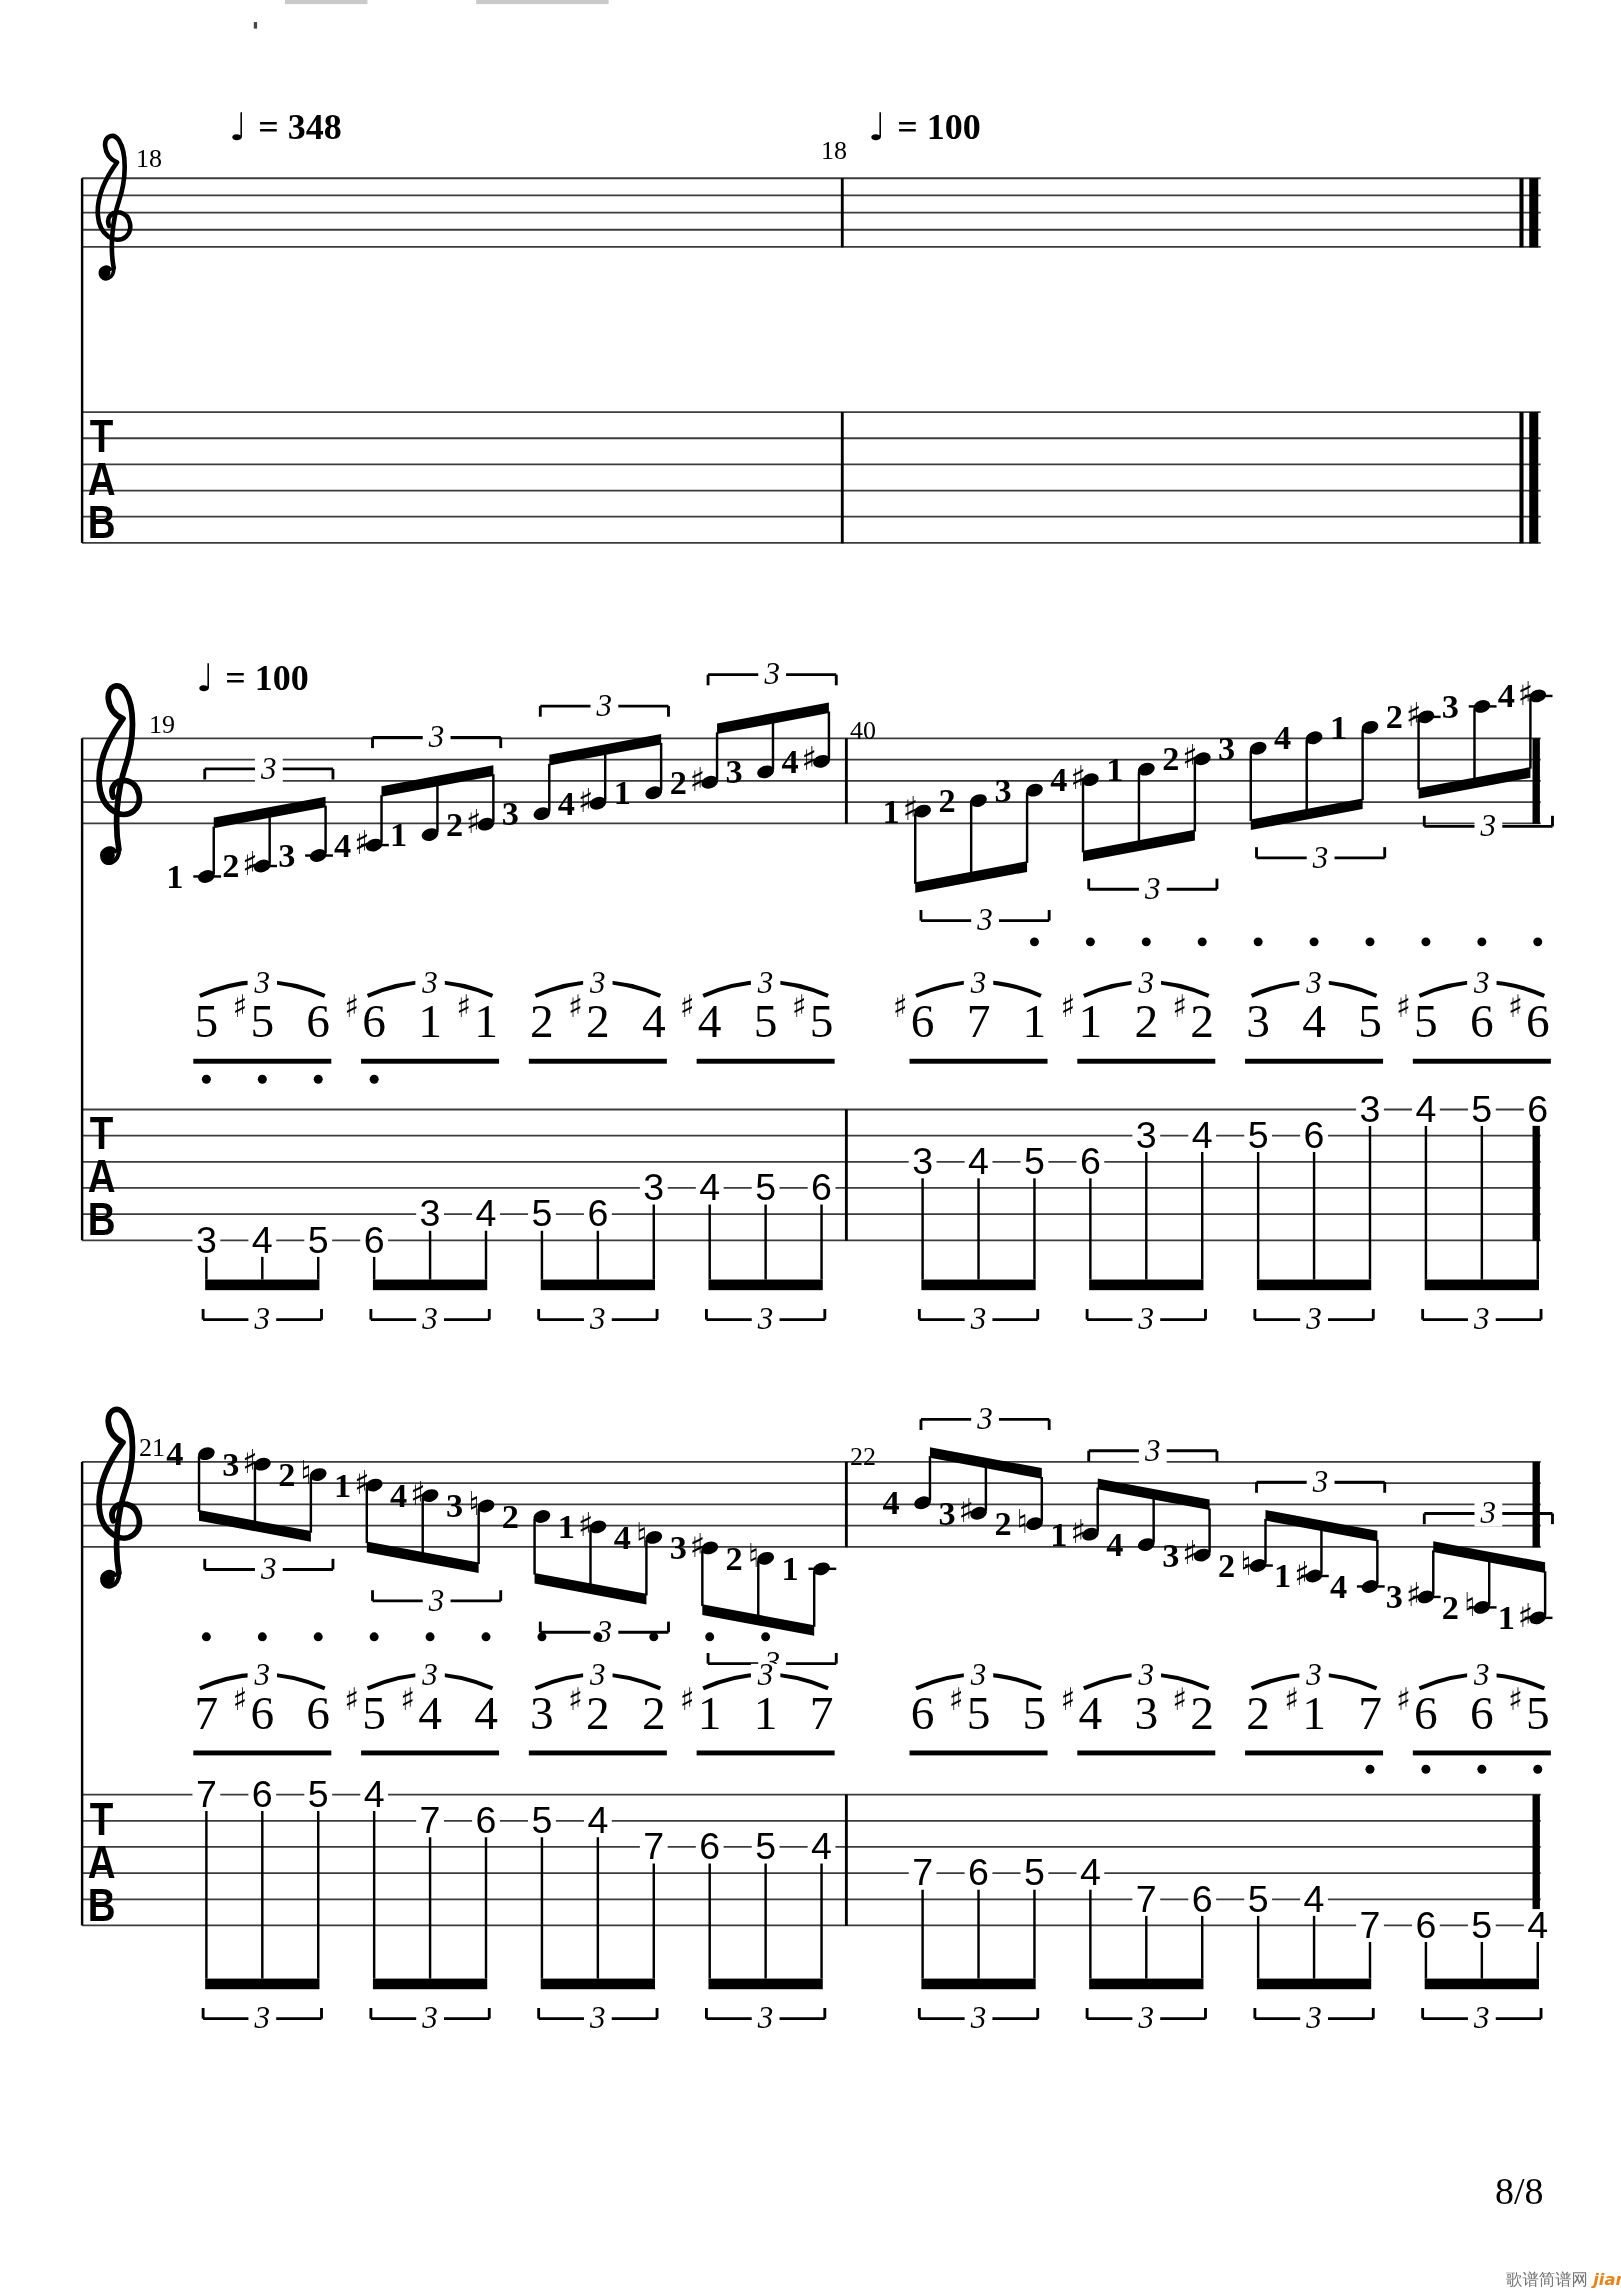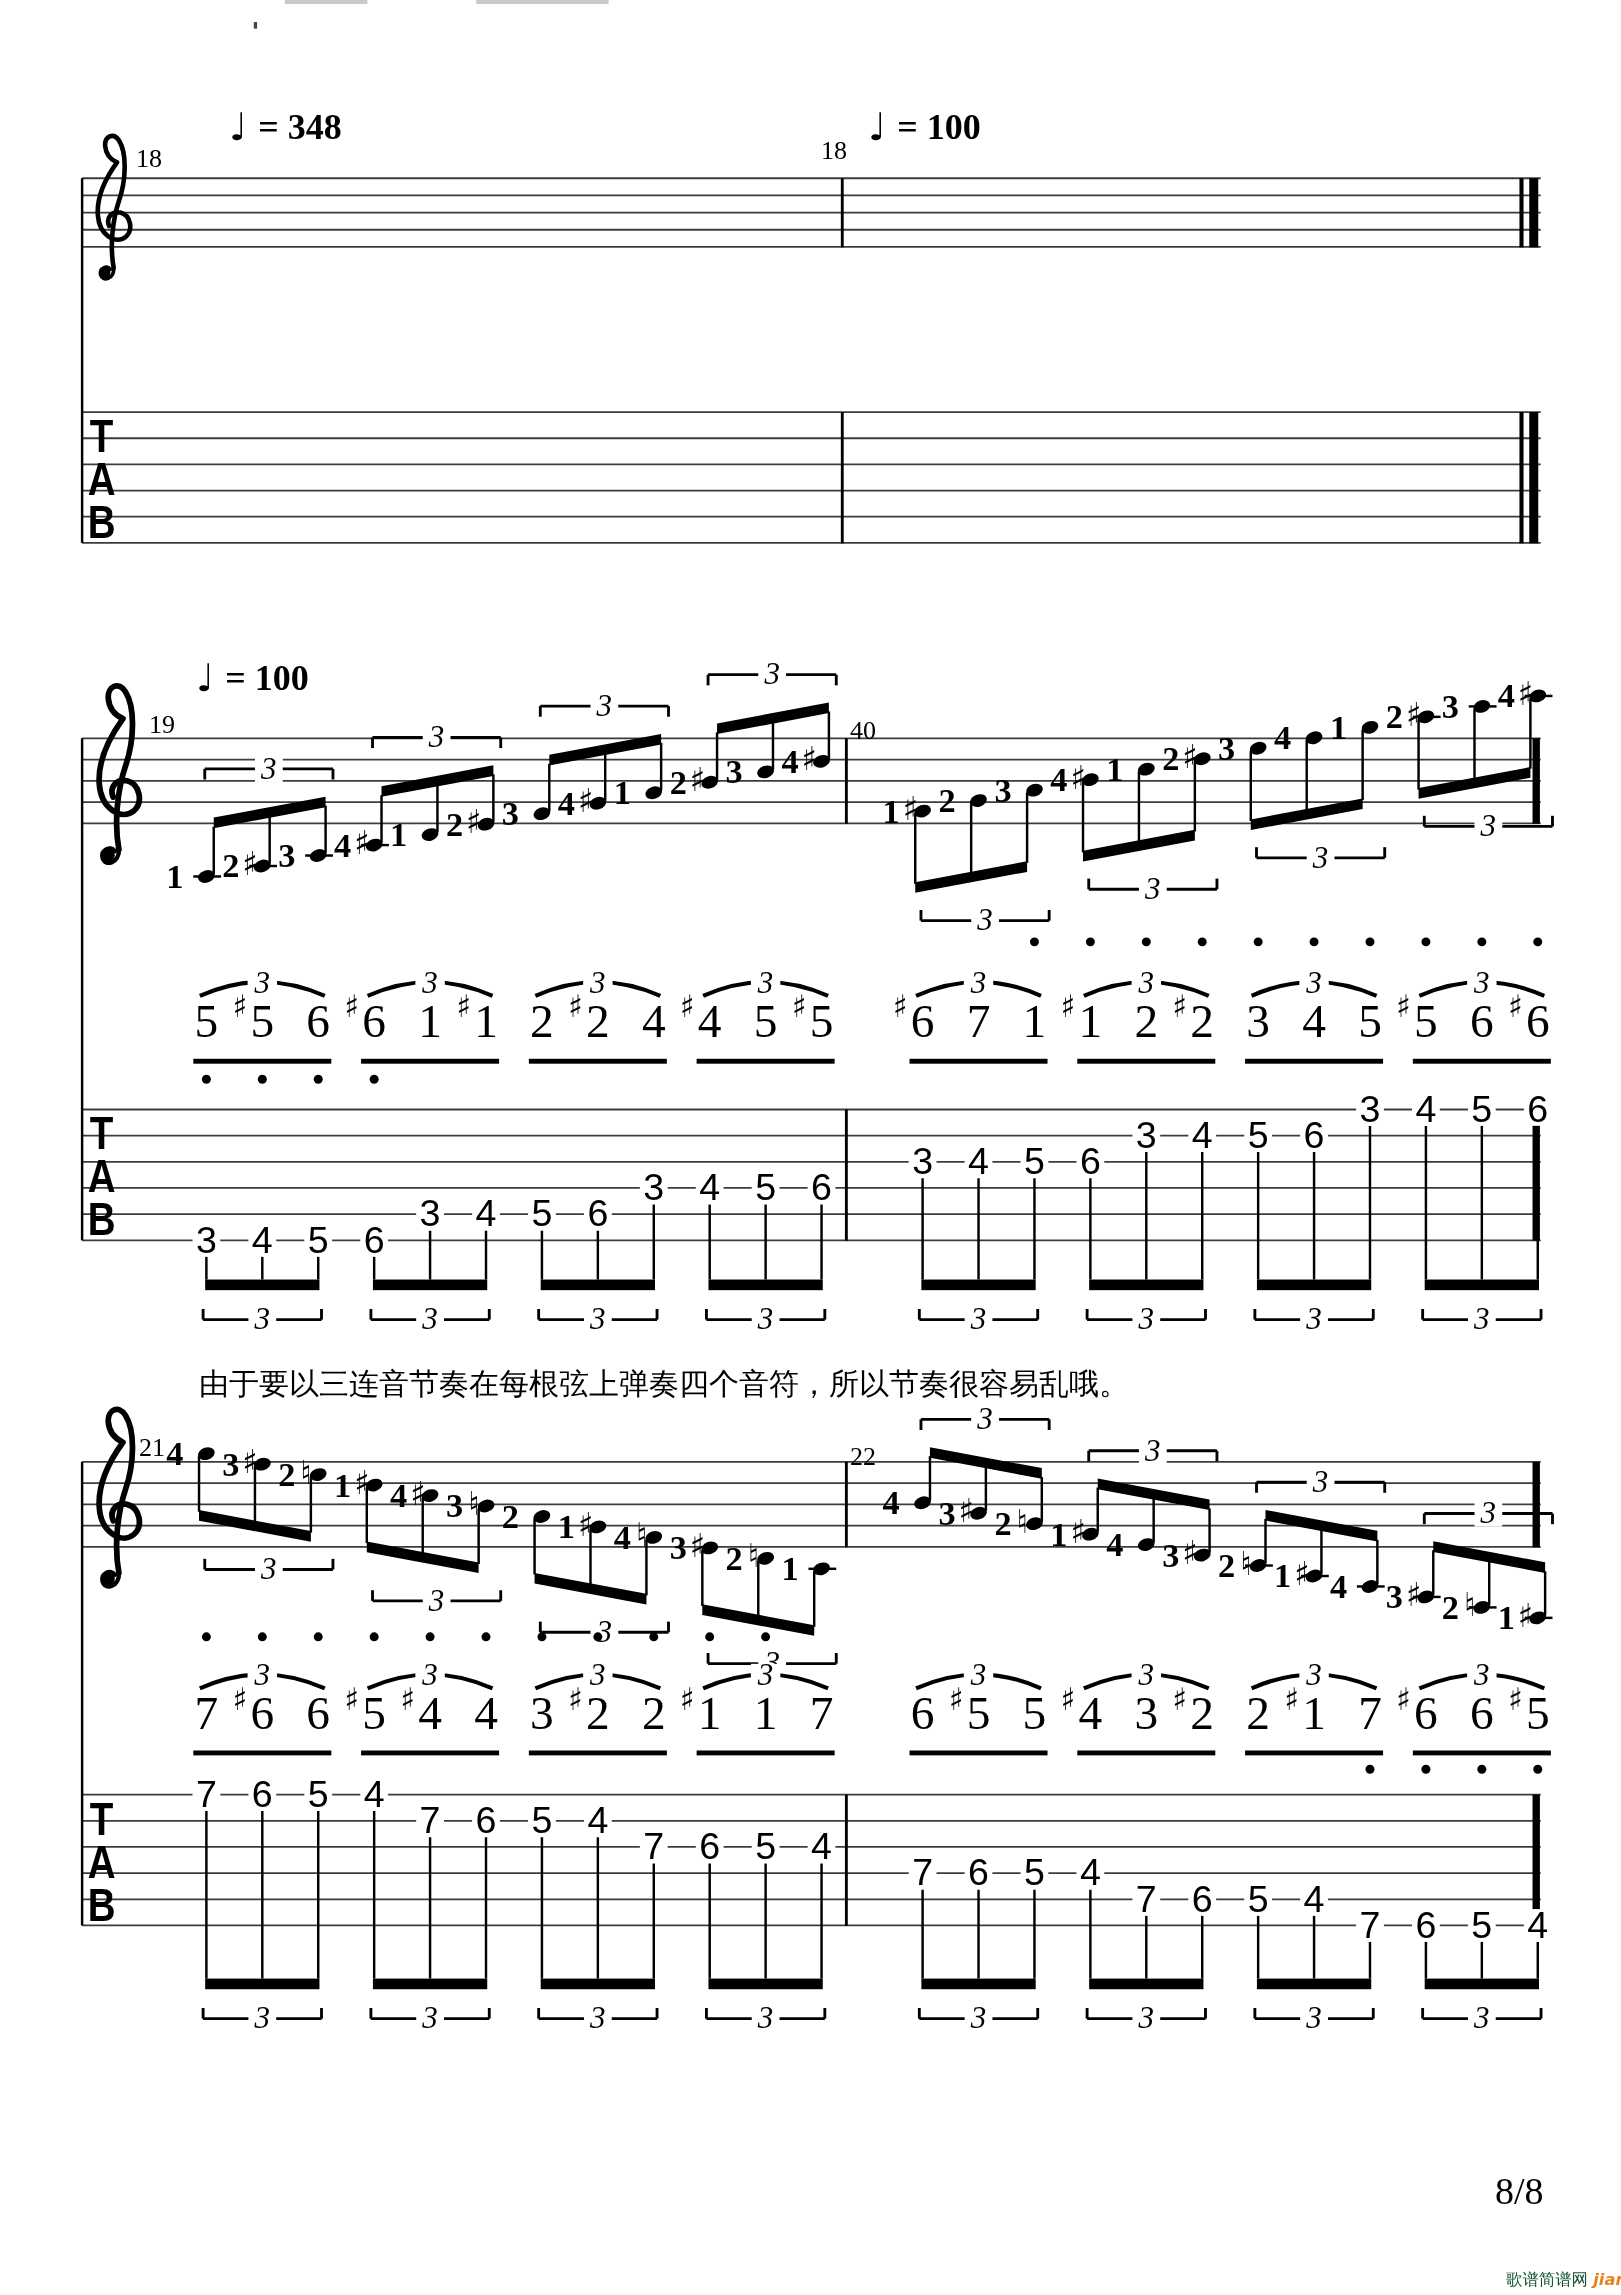--- a/index.html
+++ b/index.html
@@ -9,21 +9,21 @@
   .mnum{font:26px "Liberation Serif",serif}
   .tempo{display:flex;align-items:flex-start;gap:11.4px}
   .qnote{font-family:"DejaVu Sans",sans-serif;font-size:38px;line-height:1.05;font-weight:bold}
   .tempo-label{font:bold 36px "Liberation Serif",serif;line-height:1.1}
   .heading{font:bold 39px "DejaVu Sans","Liberation Sans",sans-serif;letter-spacing:0.8px}
   .body-note{font:30px "DejaVu Sans",sans-serif}
   .tabclef{display:flex;flex-direction:column;align-items:center;width:43px;
            font:bold 47px/43px "Liberation Sans",sans-serif;transform:scaleX(.82);transform-origin:left top}
   .pagenum{font:38px "Liberation Serif",serif}
   .watermark{font:16.4px "DejaVu Sans",sans-serif}
-  .wm-site{color:#14532d}
+  .wm-site{color:#737373}
   .wm-url{color:#e8821b;font-weight:bold;font-style:italic}
 </style>
 </head>
 <body>
 
 <div class="page">
 
   <svg id="score" width="1622" height="2295" viewBox="0 0 1983 2807">
       <rect x="348" y="0" width="101" height="5" fill="#c9c9c9"></rect>
       <rect x="582" y="0" width="162" height="5" fill="#c9c9c9"></rect>
@@ -809,21 +809,20 @@
   </div>
 
   <div class="abs tempo" style="left:196px;top:659px">
     <span class="qnote">♩</span>
     <span class="tempo-label">= 100</span>
   </div>
 
   <span class="abs mnum" style="left:149px;top:710px">19</span>
   <span class="abs mnum" style="left:850px;top:716px">40</span>
 
-  <div class="abs body-note" style="left:199px;top:1364px">由于要以三连音节奏在每根弦上弹奏四个音符，所以节奏很容易乱哦。</div>
 
   <span class="abs mnum" style="left:139px;top:1433px">21</span>
   <span class="abs mnum" style="left:850px;top:1442px">22</span>
 
   <div class="abs pagenum" style="left:1495px;top:2169px">8/8</div>
   <div class="abs watermark" style="left:1506px;top:2269px">
     <span class="wm-site">歌谱简谱网</span>
     <span class="wm-url">jianpu.cn</span>
   </div>
 

